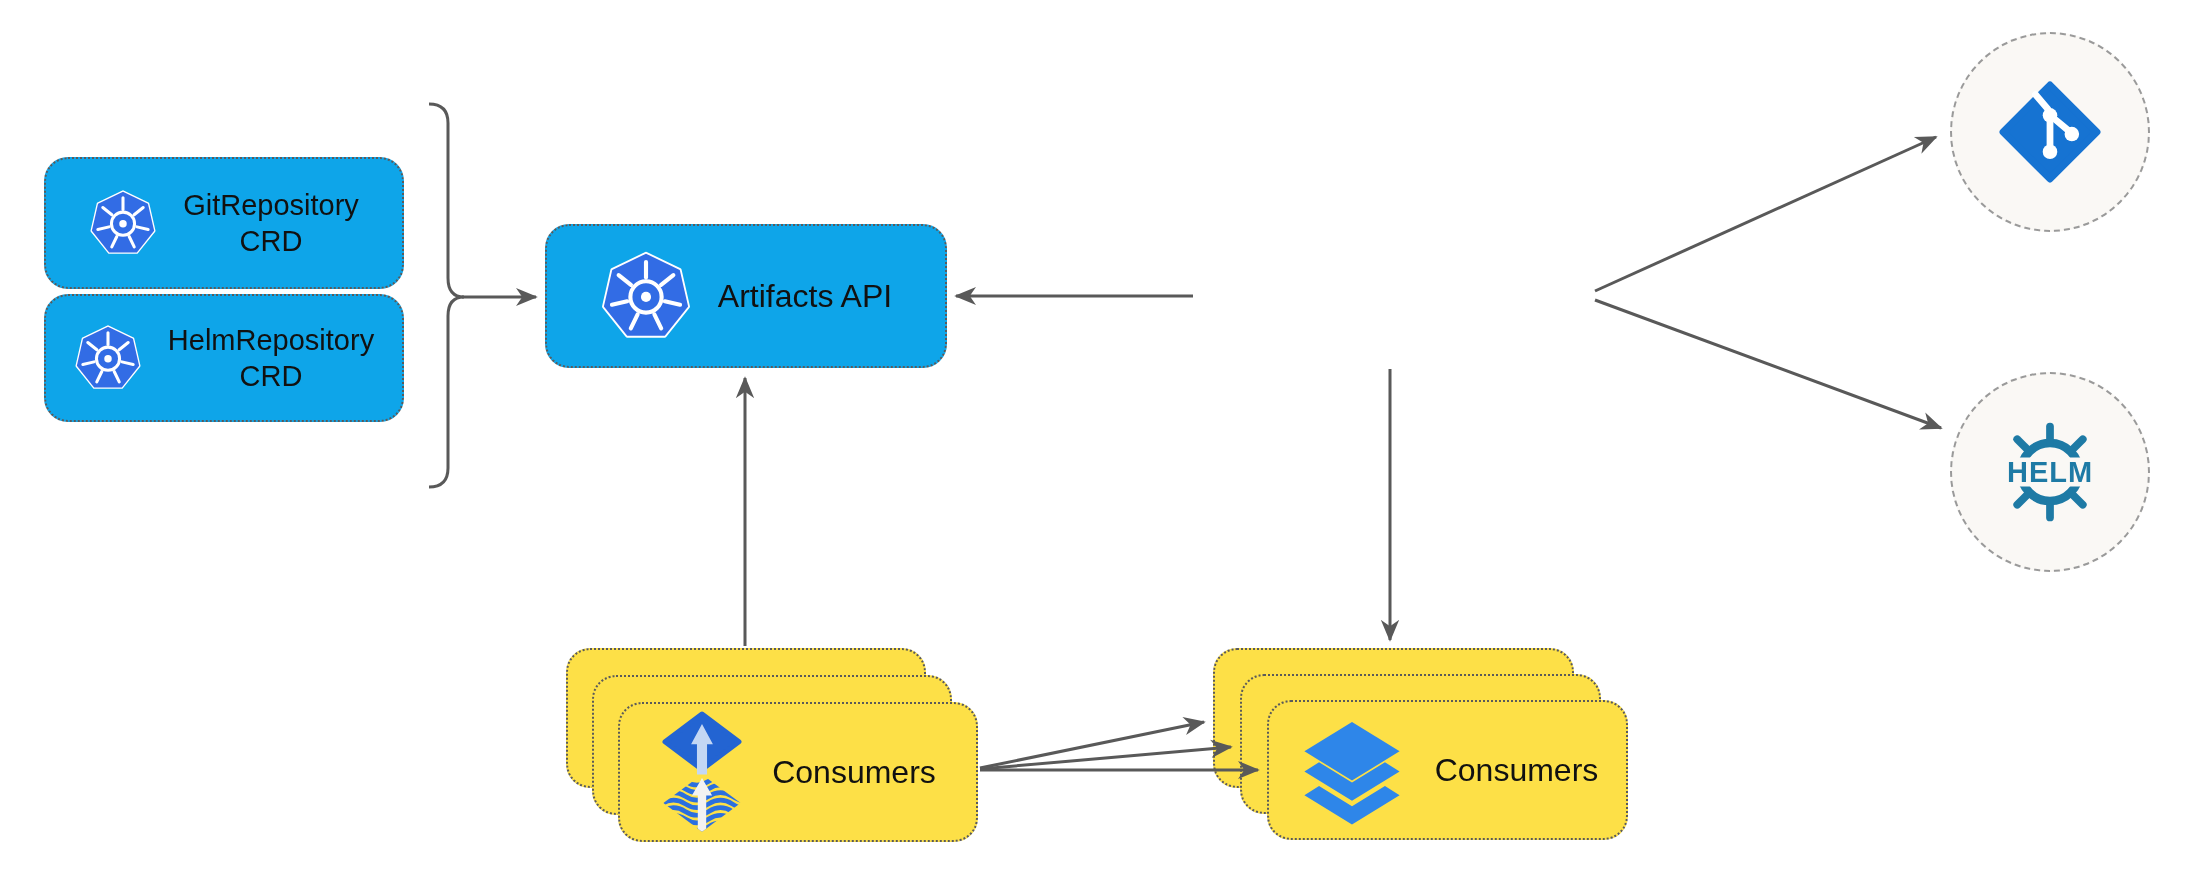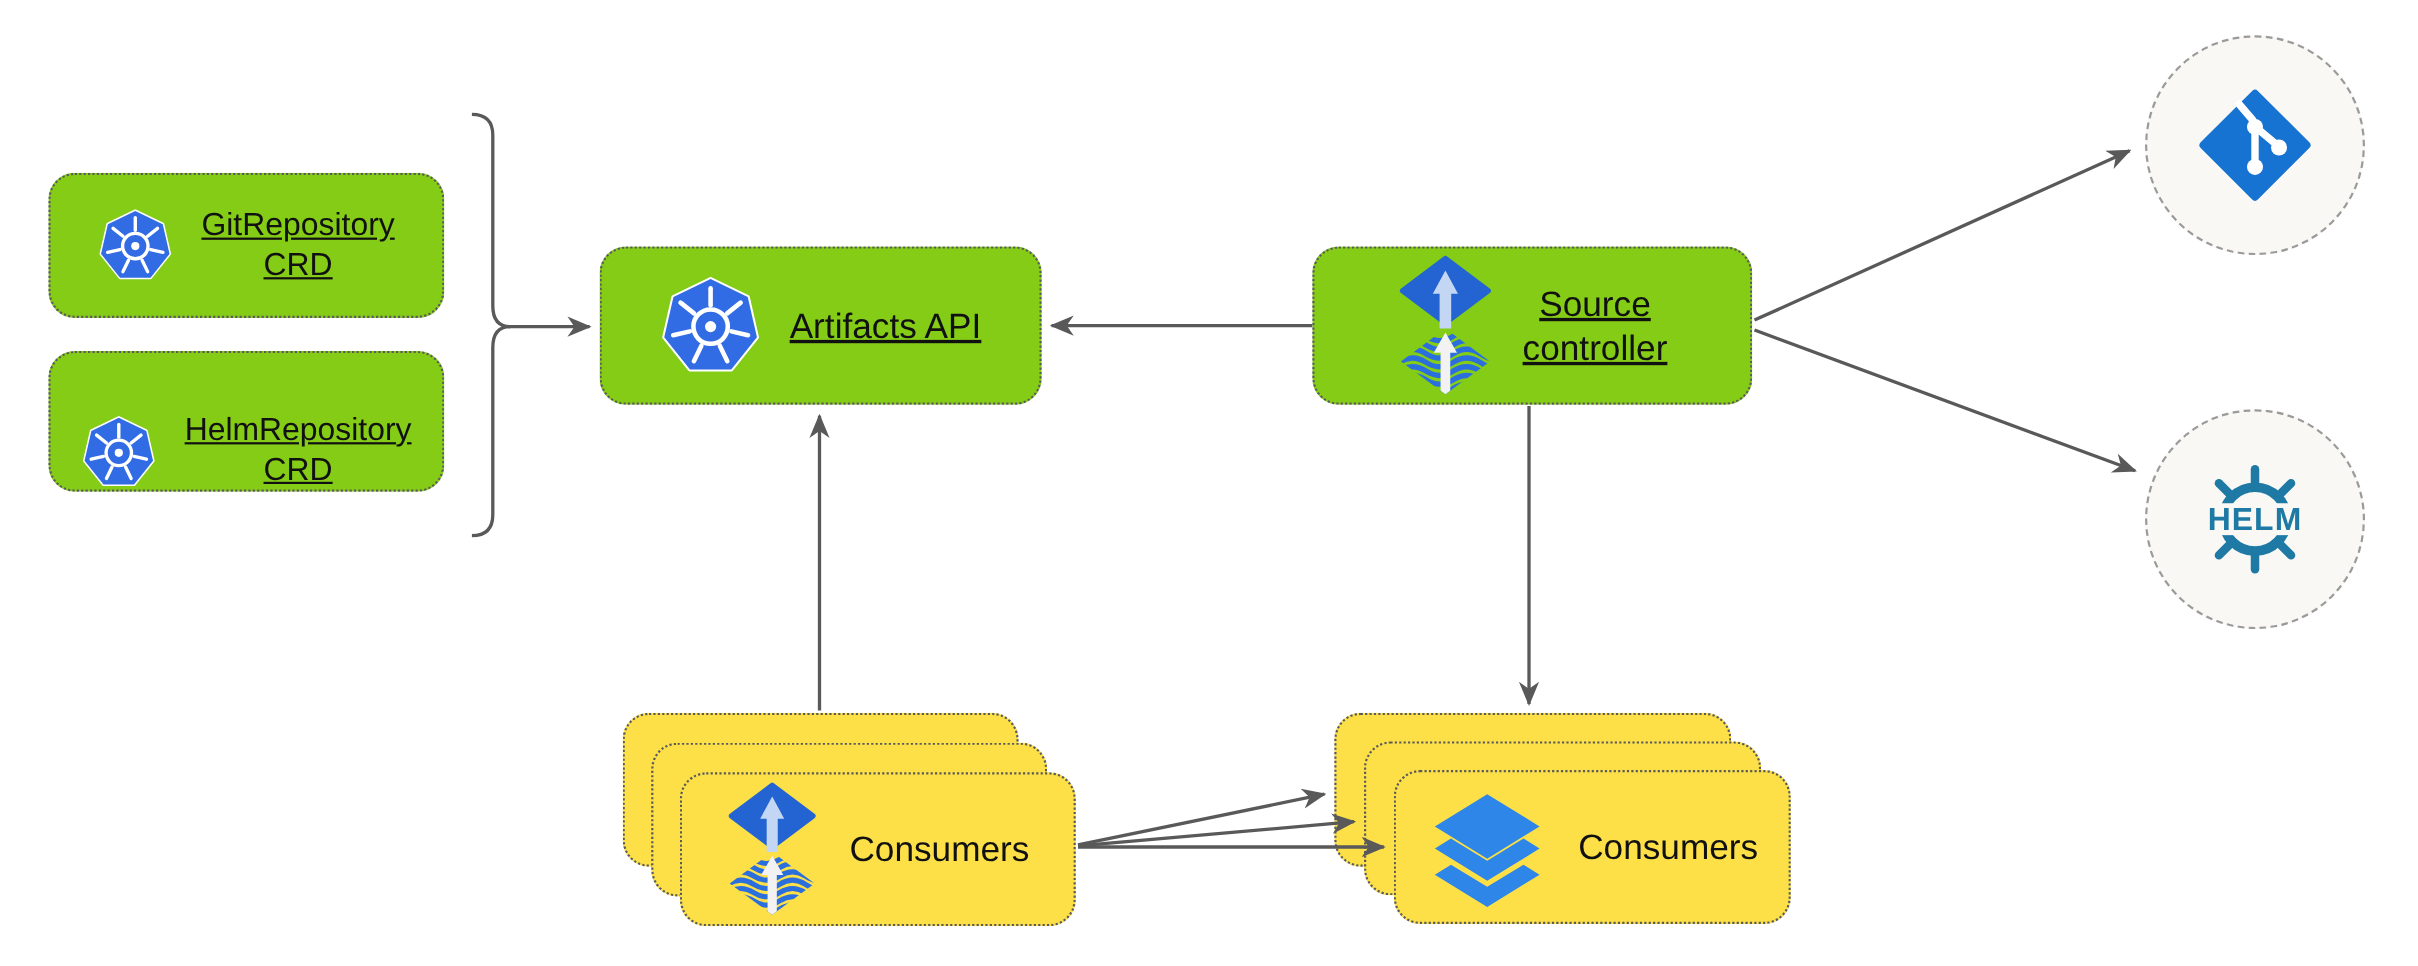--- a/index.html
+++ b/index.html
@@ -1,23 +1,23 @@
 <!DOCTYPE html>
 <html><head>
 <meta charset="utf-8">
 <style>
   html,body{margin:0;padding:0;background:#ffffff;}
   .canvas{
     position:relative;width:2198px;height:878px;background:#ffffff;
     font-family:"Liberation Sans",sans-serif;color:#111111;overflow:hidden;
   }
   .node{
-    position:absolute;background:#84cc16;border:2.5px dotted #5a5a5a;
+    position:absolute;background:#0ea5e9;border:2.5px dotted #5a5a5a;
     border-radius:24px;box-sizing:border-box;
-    display:flex;align-items:center;justify-content:center;gap:26px;text-decoration:underline;
+    display:flex;align-items:center;justify-content:center;gap:26px;
   }
   .label{font-size:32px;line-height:1.25;text-align:center;color:#111;}
   .label-2line span{display:block;}
   .crd .label{font-size:29px;}
   .stack-card{
     position:absolute;width:360px;height:140px;background:#fde047;
     border:2.5px dotted #5a5a5a;border-radius:24px;box-sizing:border-box;
     display:flex;align-items:center;justify-content:center;gap:28px;
   }
   .circle{
@@ -109,46 +109,37 @@
   <div class="node crd" style="left:44px;top:157px;width:360px;height:132px;">
     <svg class="icon" width="68" height="68">
         <use href="#sym-k8s"></use>
       </svg>
     <div class="label label-2line">
       <span>GitRepository</span>
       <span>CRD</span>
     </div>
   </div>
 
-  <div class="node crd" style="left:44px;top:319px;width:360px;height:128px;align-items:flex-end;">
+  <div class="node crd" style="left:44px;top:294px;width:360px;height:128px;">
     <svg class="icon" width="68" height="68">
         <use href="#sym-k8s"></use>
       </svg>
     <div class="label label-2line">
       <span>HelmRepository</span>
       <span>CRD</span>
     </div>
   </div>
 
   <div class="node" style="left:545px;top:224px;width:402px;height:144px;">
     <svg class="icon" width="92" height="92">
         <use href="#sym-k8s"></use>
       </svg>
     <div class="label">Artifacts API</div>
   </div>
 
-  <div class="node" style="left:1193px;top:224px;width:400px;height:144px;">
-    <svg class="icon" width="88" height="132">
-        <use href="#sym-flux"></use>
-      </svg>
-    <div class="label label-2line">
-      <span>Source</span>
-      <span>controller</span>
-    </div>
-  </div>
 
   <div>
     <div class="stack-card" style="left:566px;top:648px;"></div>
     <div class="stack-card" style="left:592px;top:675px;"></div>
     <div class="stack-card" style="left:618px;top:702px;">
       <svg class="icon" width="84" height="126">
           <use href="#sym-flux"></use>
         </svg>
       <div class="label">Consumers</div>
     </div>

